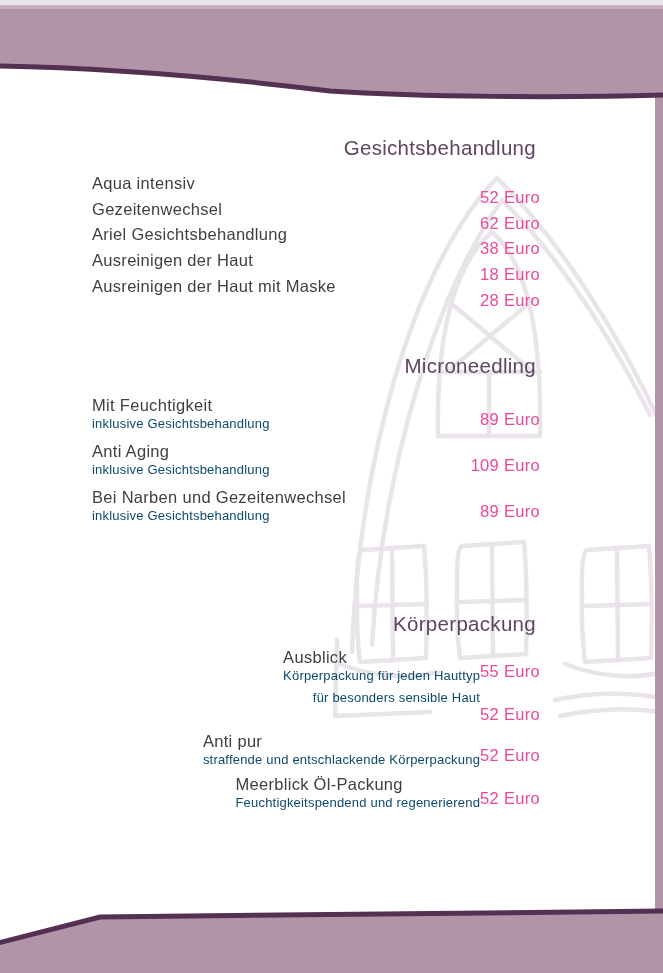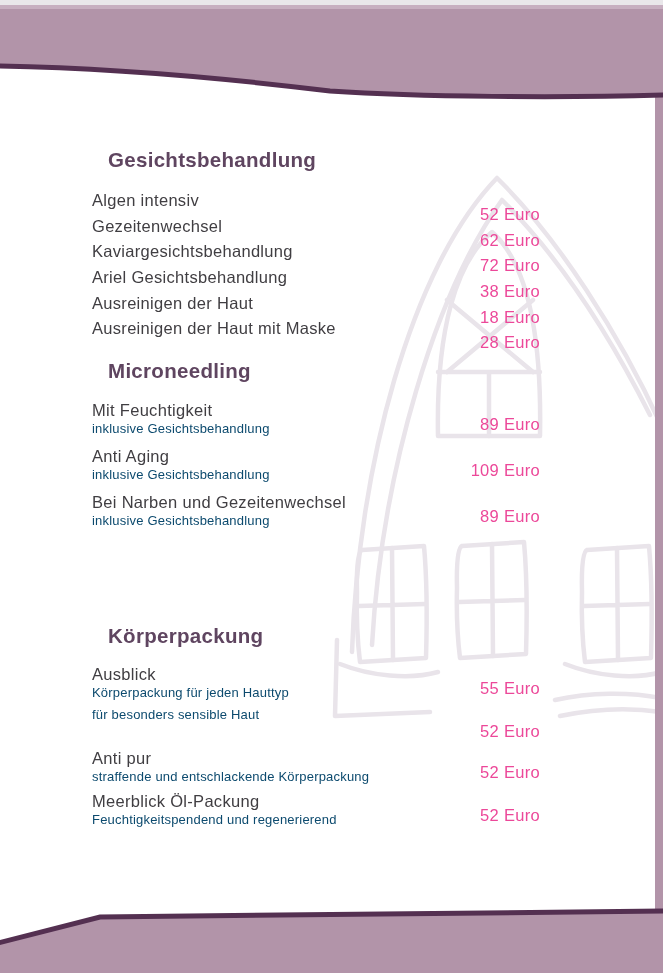--- a/index.html
+++ b/index.html
@@ -7,48 +7,49 @@
     position:relative;
     width:663px;height:973px;
     background:#ffffff;
     overflow:hidden;
     font-family:"Liberation Sans", sans-serif;
   }
   .layer{position:absolute;inset:0;width:663px;height:973px;}
   .content{position:absolute;left:92px;width:448px;z-index:3;}
   .section{position:absolute;left:0;width:100%;}
   .section-0{top:132px;}
-  .section-1{top:343px;}
+  .section-1{top:350px;}
   .section-2{top:608px;}
   .section-title{
-    margin:16px;
+    margin:4px;
     font-size:20.5px;
     line-height:24px;
-    font-weight:bold;
+    font-weight:normal;
     letter-spacing:.3px;
     color:#5f4560;
+    text-align:right;
   }
   .section-desc{
     margin:1px 0 0 0;
     width:492px;
     font-size:11.5px;
     line-height:15px;
     letter-spacing:.2px;
     color:#a18c9d;
   }
   .item-list{margin-top:11px;}
   .section-1 .item-list{margin-top:17px;}
   .row{
     display:flex;
     justify-content:space-between;
     align-items:flex-start;
   }
   .section-0 .row{height:25.7px;}
   .section-1 .row{margin-bottom:9px;}
-  .section-2 .row{margin-bottom:6px;}
+  .section-2 .row{margin-bottom:6px;justify-content:flex-end;}
   .item-name{
     font-size:16.5px;
     line-height:21px;
     letter-spacing:.3px;
     color:#403e42;
   }
   .section-0 .item-name{line-height:25.7px;}
   .item-sub{
     font-size:13px;
     line-height:16px;
@@ -112,35 +113,29 @@
     <rect x="0" y="5" width="663" height="4" fill="#c7afc0"></rect>
   </svg>
 
   <div class="content">
 
     <div class="section section-0">
       <h2 class="section-title">Gesichtsbehandlung</h2>
       <div class="item-list">
           <div class="row">
             <div>
-              <div class="item-name">Algen intensiv</div>
+              <div class="item-name">Aqua intensiv</div>
             </div>
             <div class="item-price">52 Euro</div>
           </div>
           <div class="row">
             <div>
               <div class="item-name">Gezeitenwechsel</div>
             </div>
             <div class="item-price">62 Euro</div>
-          </div>
-          <div class="row">
-            <div>
-              <div class="item-name">Kaviargesichtsbehandlung</div>
-            </div>
-            <div class="item-price">72 Euro</div>
           </div>
           <div class="row">
             <div>
               <div class="item-name">Ariel Gesichtsbehandlung</div>
             </div>
             <div class="item-price">38 Euro</div>
           </div>
           <div class="row">
             <div>
               <div class="item-name">Ausreinigen der Haut</div>

